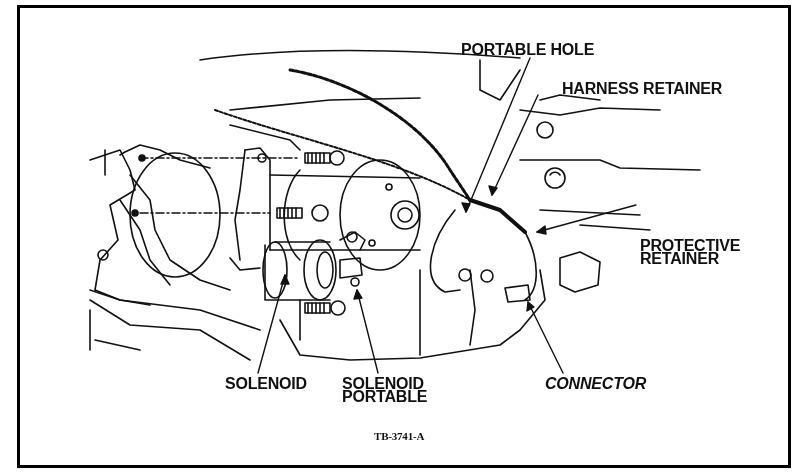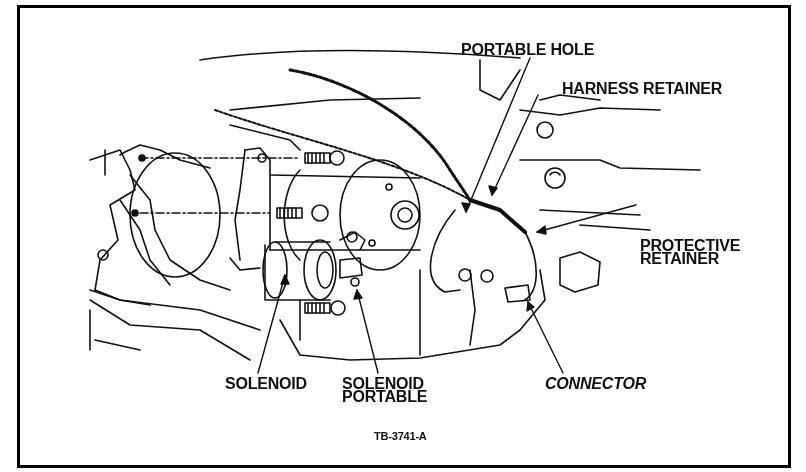--- a/index.html
+++ b/index.html
@@ -1,20 +1,20 @@
 <!DOCTYPE html>
 <html><head>
 <meta charset="utf-8">
 <style>
   html, body { margin:0; padding:0; background:#ffffff; }
   body { width:806px; height:472px; position:relative; overflow:hidden; font-family:"Liberation Sans", sans-serif; }
   #frame { position:absolute; left:17px; top:5px; width:768px; height:457px; border:3px solid #000; box-sizing:content-box; }
   svg#art { position:absolute; left:0; top:0; }
   .lbl { position:absolute; font-family:"Liberation Sans", sans-serif; font-weight:bold; font-size:16px; color:#111; line-height:13px; letter-spacing:-0.2px; white-space:nowrap; }
-  .fig { font-size:11px; }
+  .fig { font-size:11px;font-family:Liberation Serif, serif; }
 </style>
 </head>
 <body>
 
 <div id="frame"></div>
 
 <svg id="art" width="806" height="472" viewBox="0 0 806 472" fill="none" stroke="#111" stroke-width="1.6" stroke-linecap="round" stroke-linejoin="round">
 
   <g>
     <path d="M200 60 C300 45 420 50 520 58"></path>

